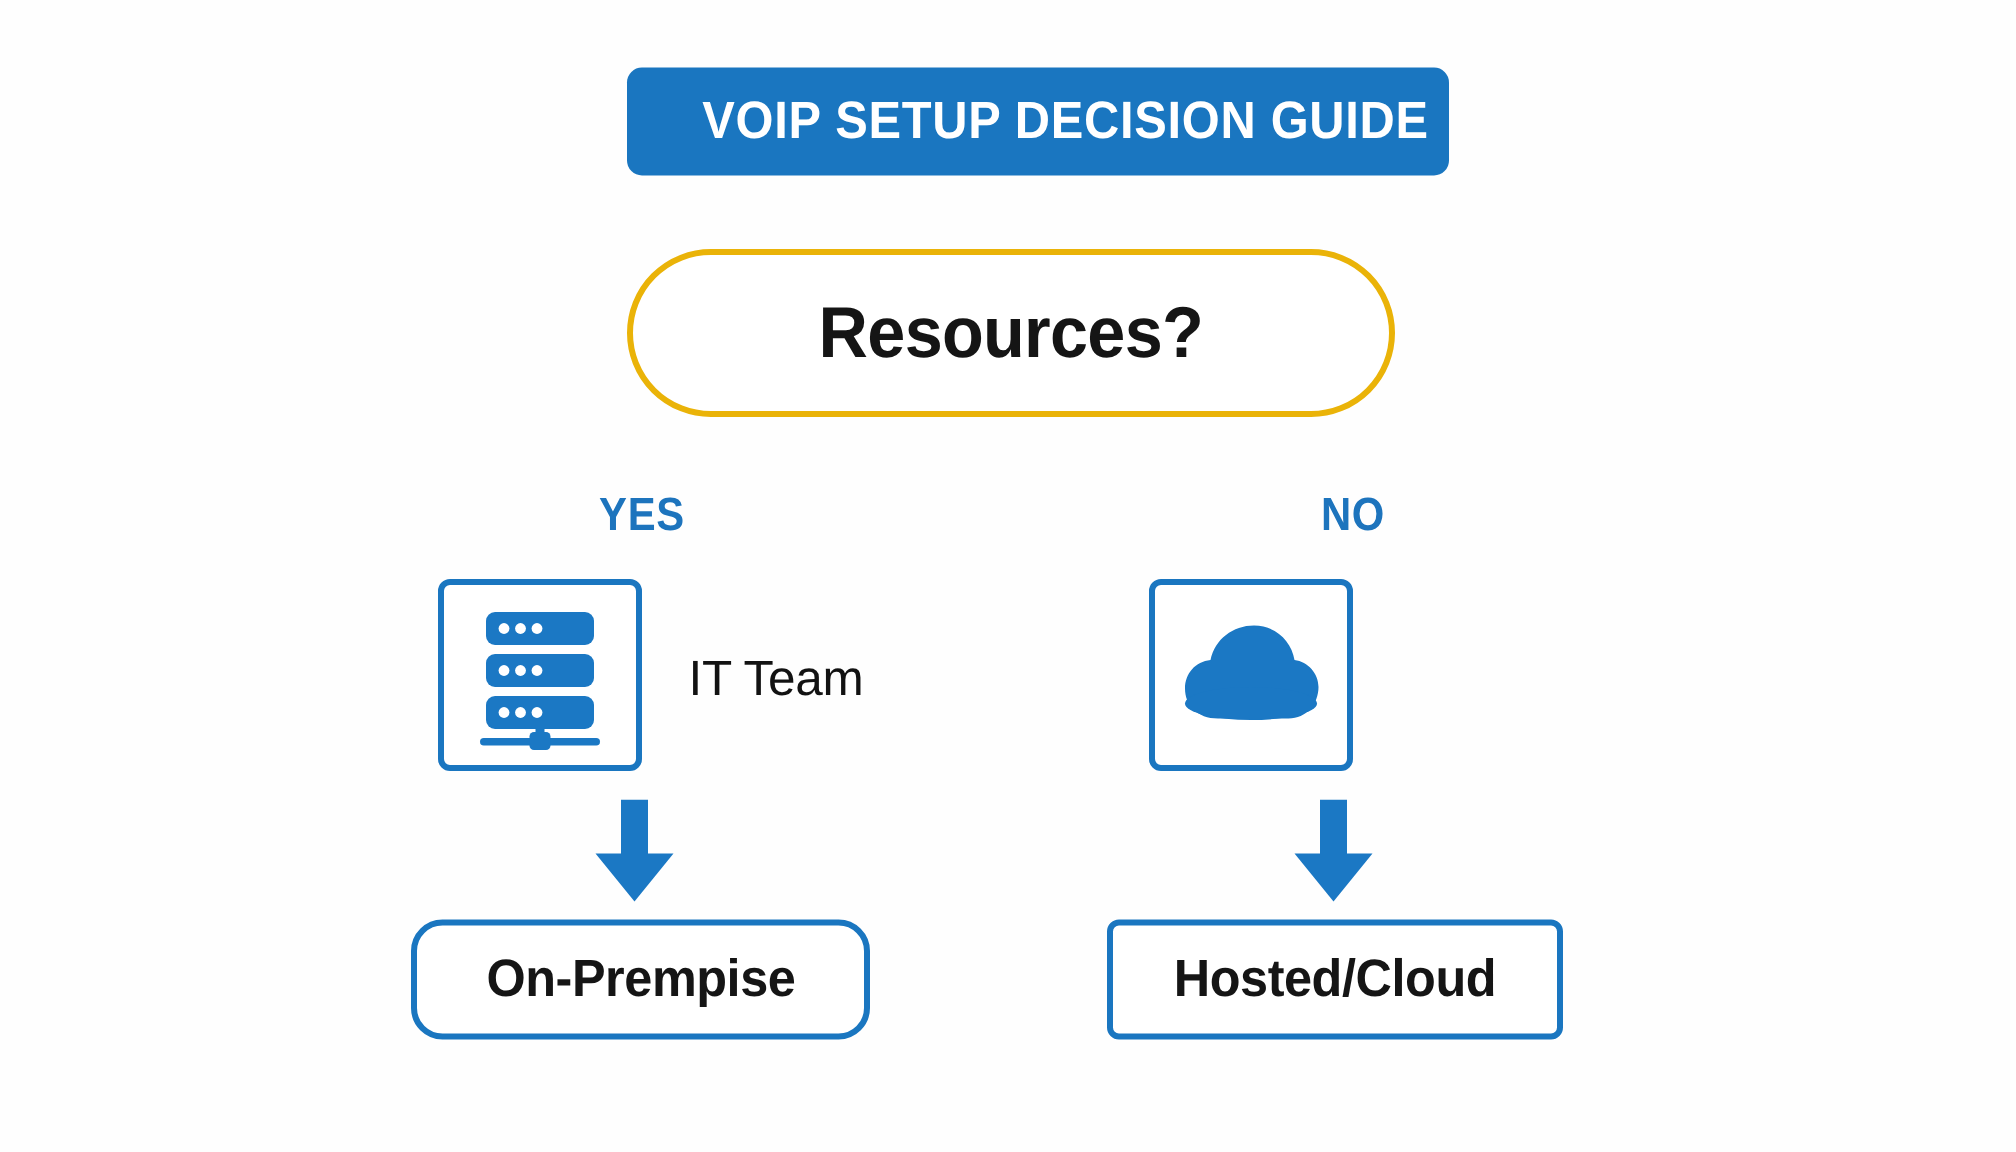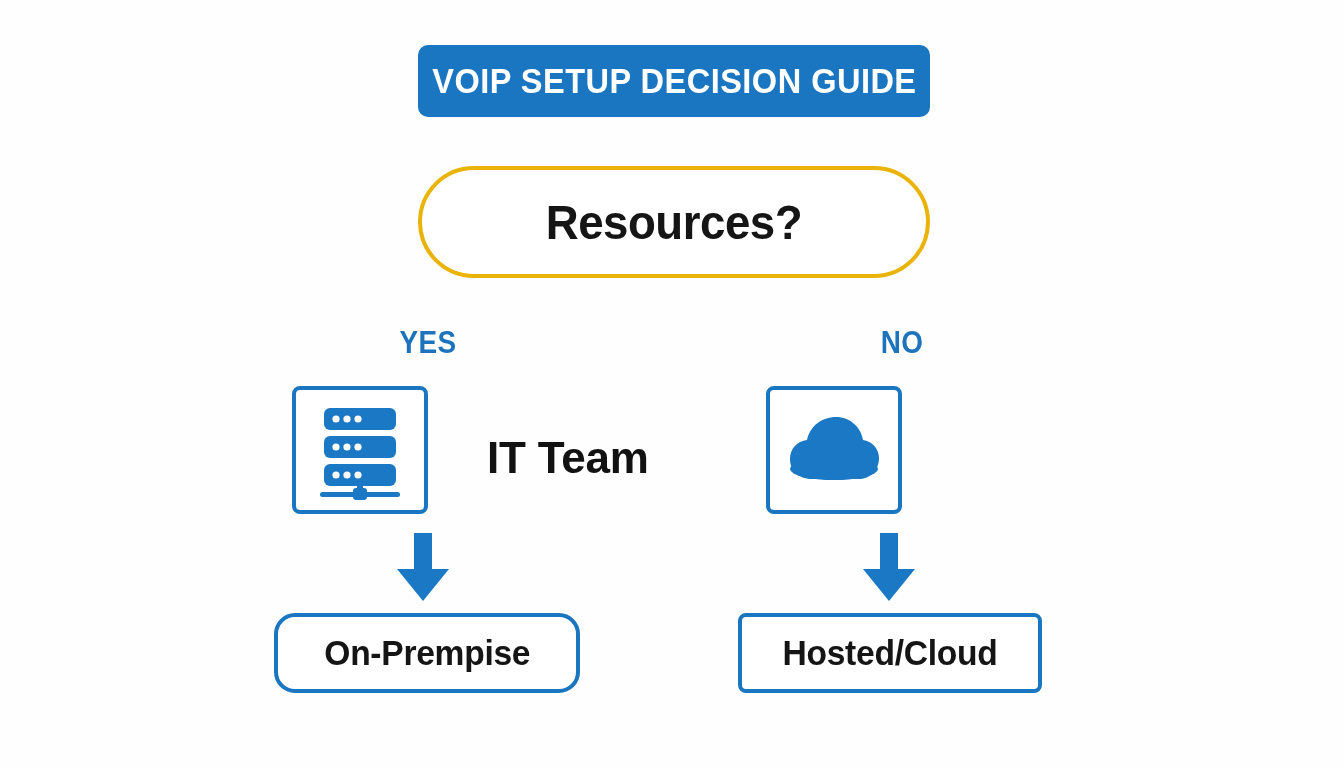--- a/index.html
+++ b/index.html
@@ -26,20 +26,21 @@
     position: absolute;
     left: 418px;
     top: 45px;
     width: 512px;
     height: 72px;
     background: #1a76c0;
     border-radius: 10px;
     display: flex;
     align-items: center;
     justify-content: center;
+    padding-left: 36px;
   }
   .title-banner .title-text {
     color: #ffffff;
     font-family: "Liberation Sans Narrow", "Liberation Sans", sans-serif;
     font-size: 35px;
     font-weight: bold;
     letter-spacing: 0.5px;
     transform: scaleX(0.93);
     white-space: nowrap;
   }
@@ -96,25 +97,24 @@
     align-items: center;
     justify-content: center;
   }
   .icon-frame.server-frame { left: 292px; top: 386px; }
   .icon-frame.cloud-frame  { left: 766px; top: 386px; }
 
   
   .icon-text-label {
     position: absolute;
     color: #121212;
-    font-size: 44px;
-    font-weight: bold;
+    font-size: 33px;
+    font-weight: normal;
     letter-spacing: -0.2px;
     white-space: nowrap;
-    margin-left: 28px;
   }
   .icon-text-label.it-team    { left: 459px; top: 433px; }
   .icon-text-label.no-it-team { left: 915px; top: 433px; }
 
   
   .flow-arrow {
     position: absolute;
     width: 62px;
     height: 70px;
   }

